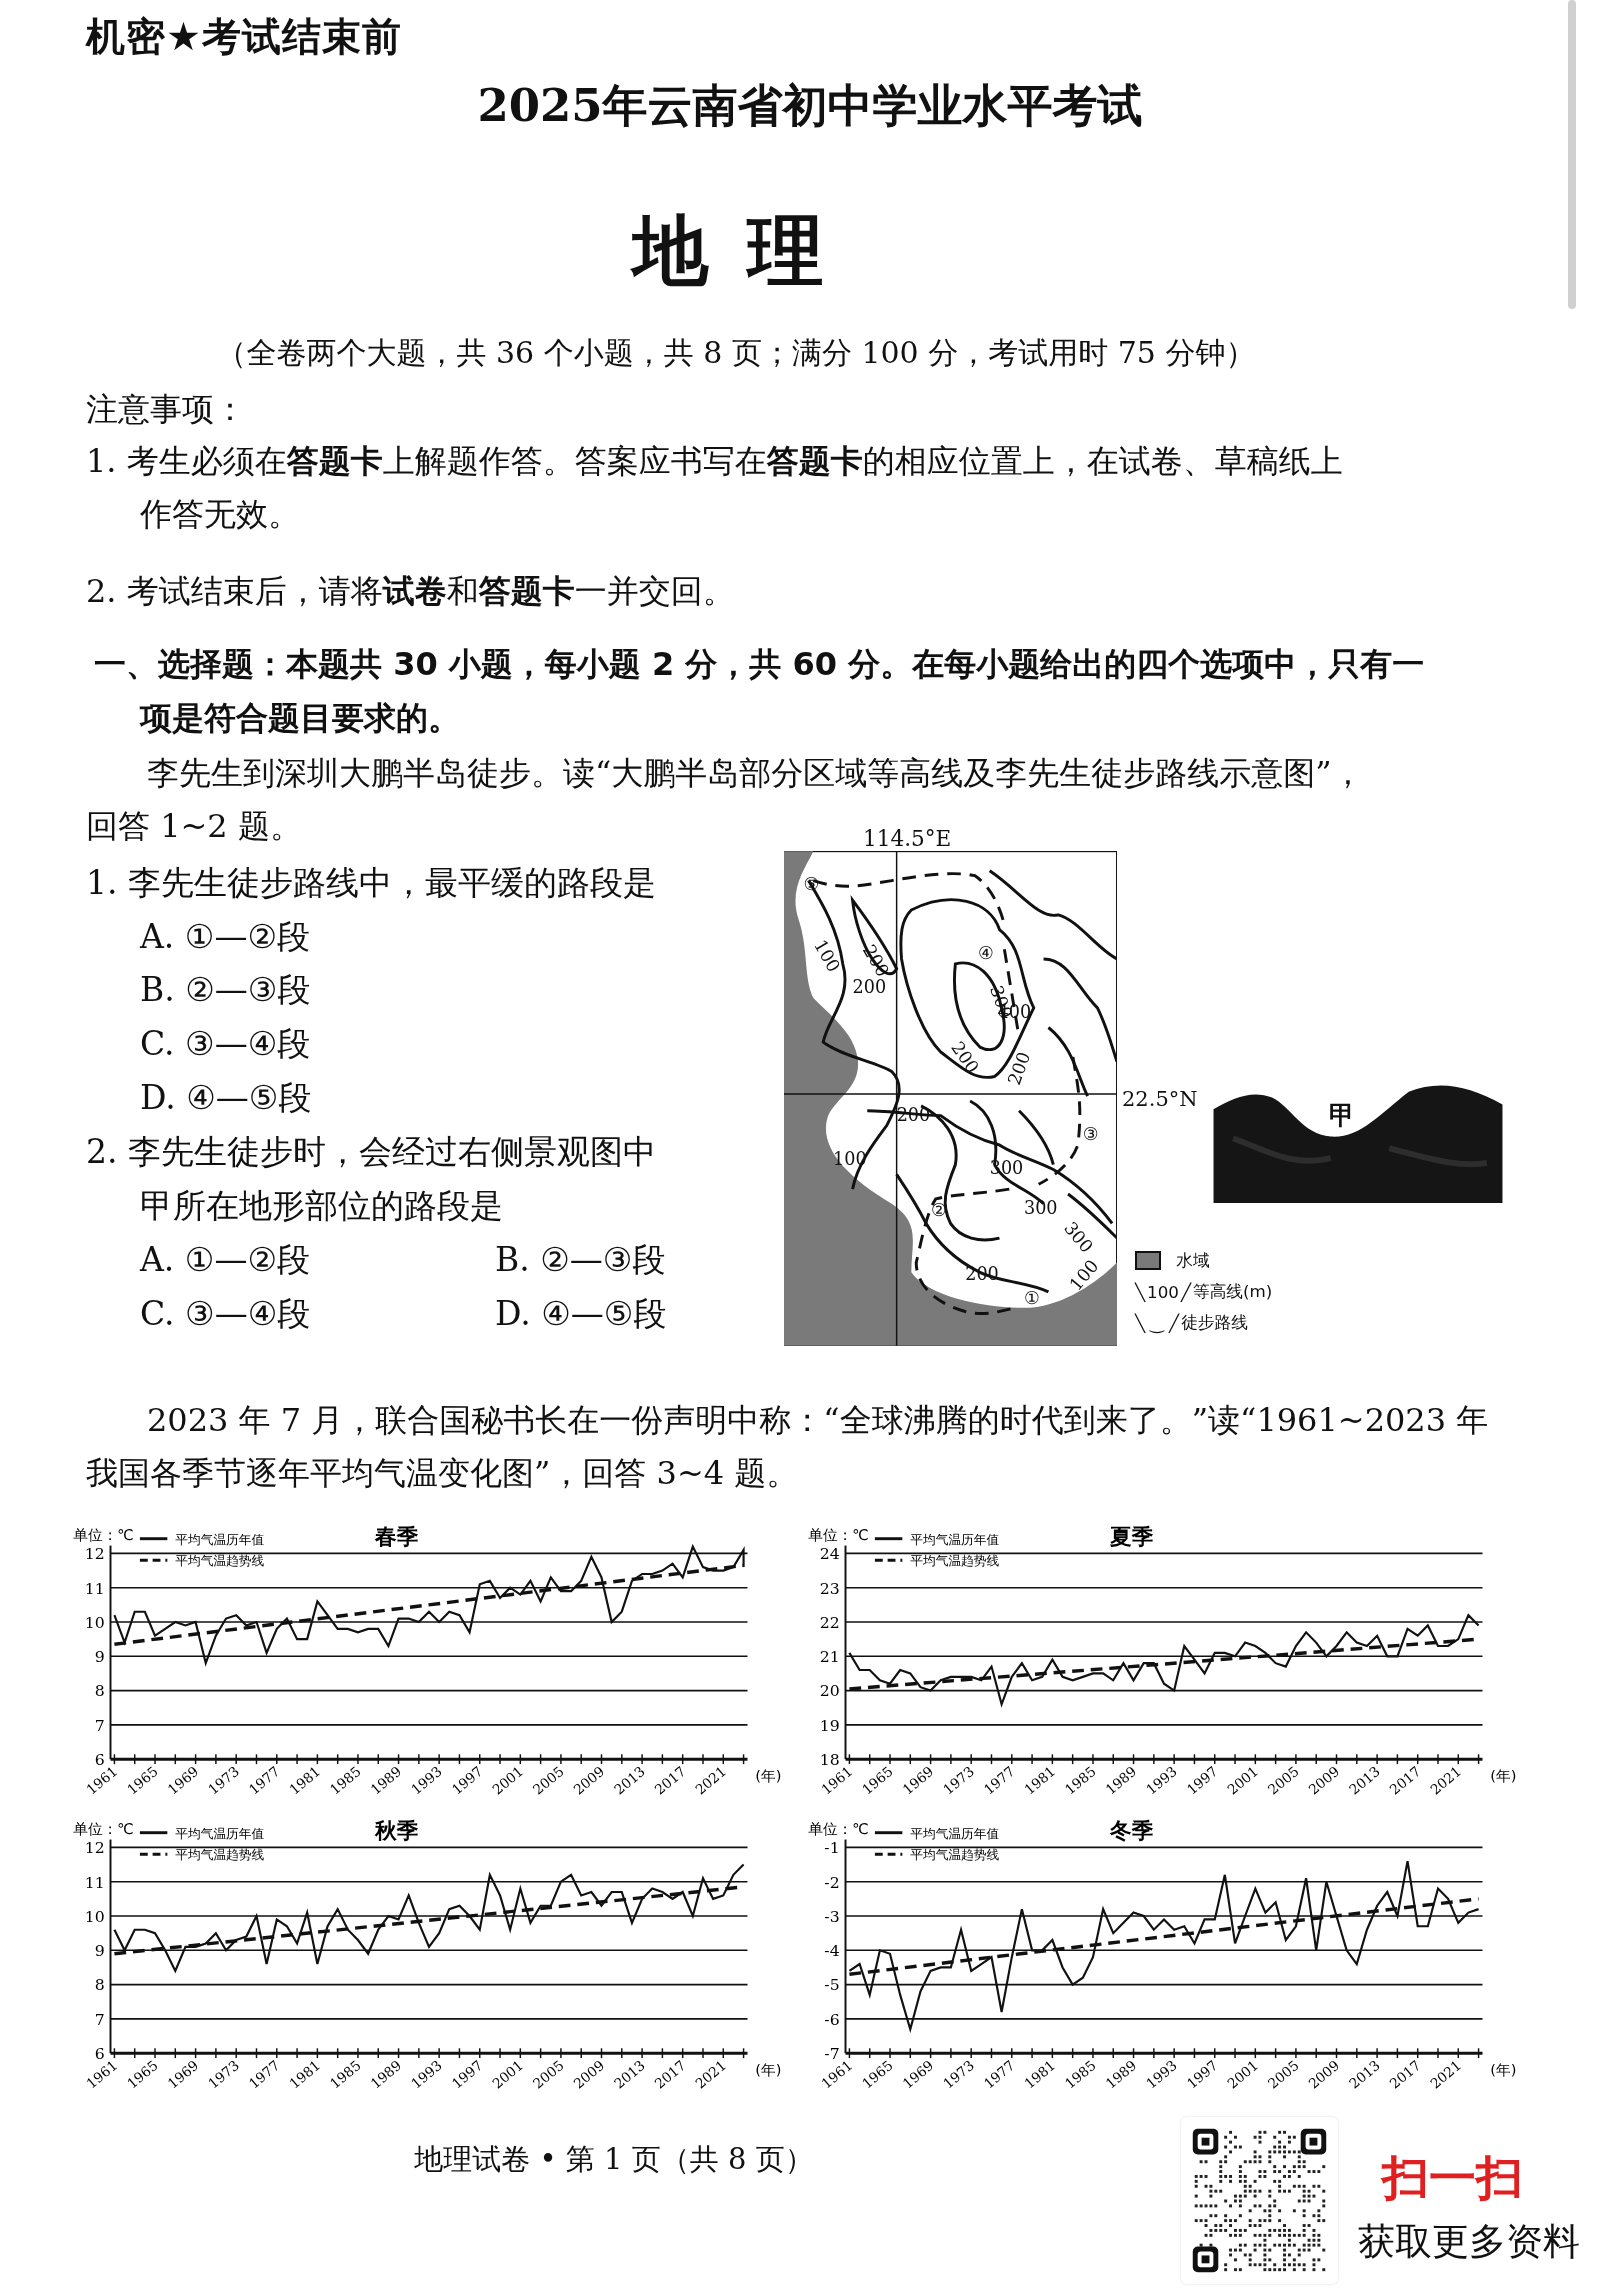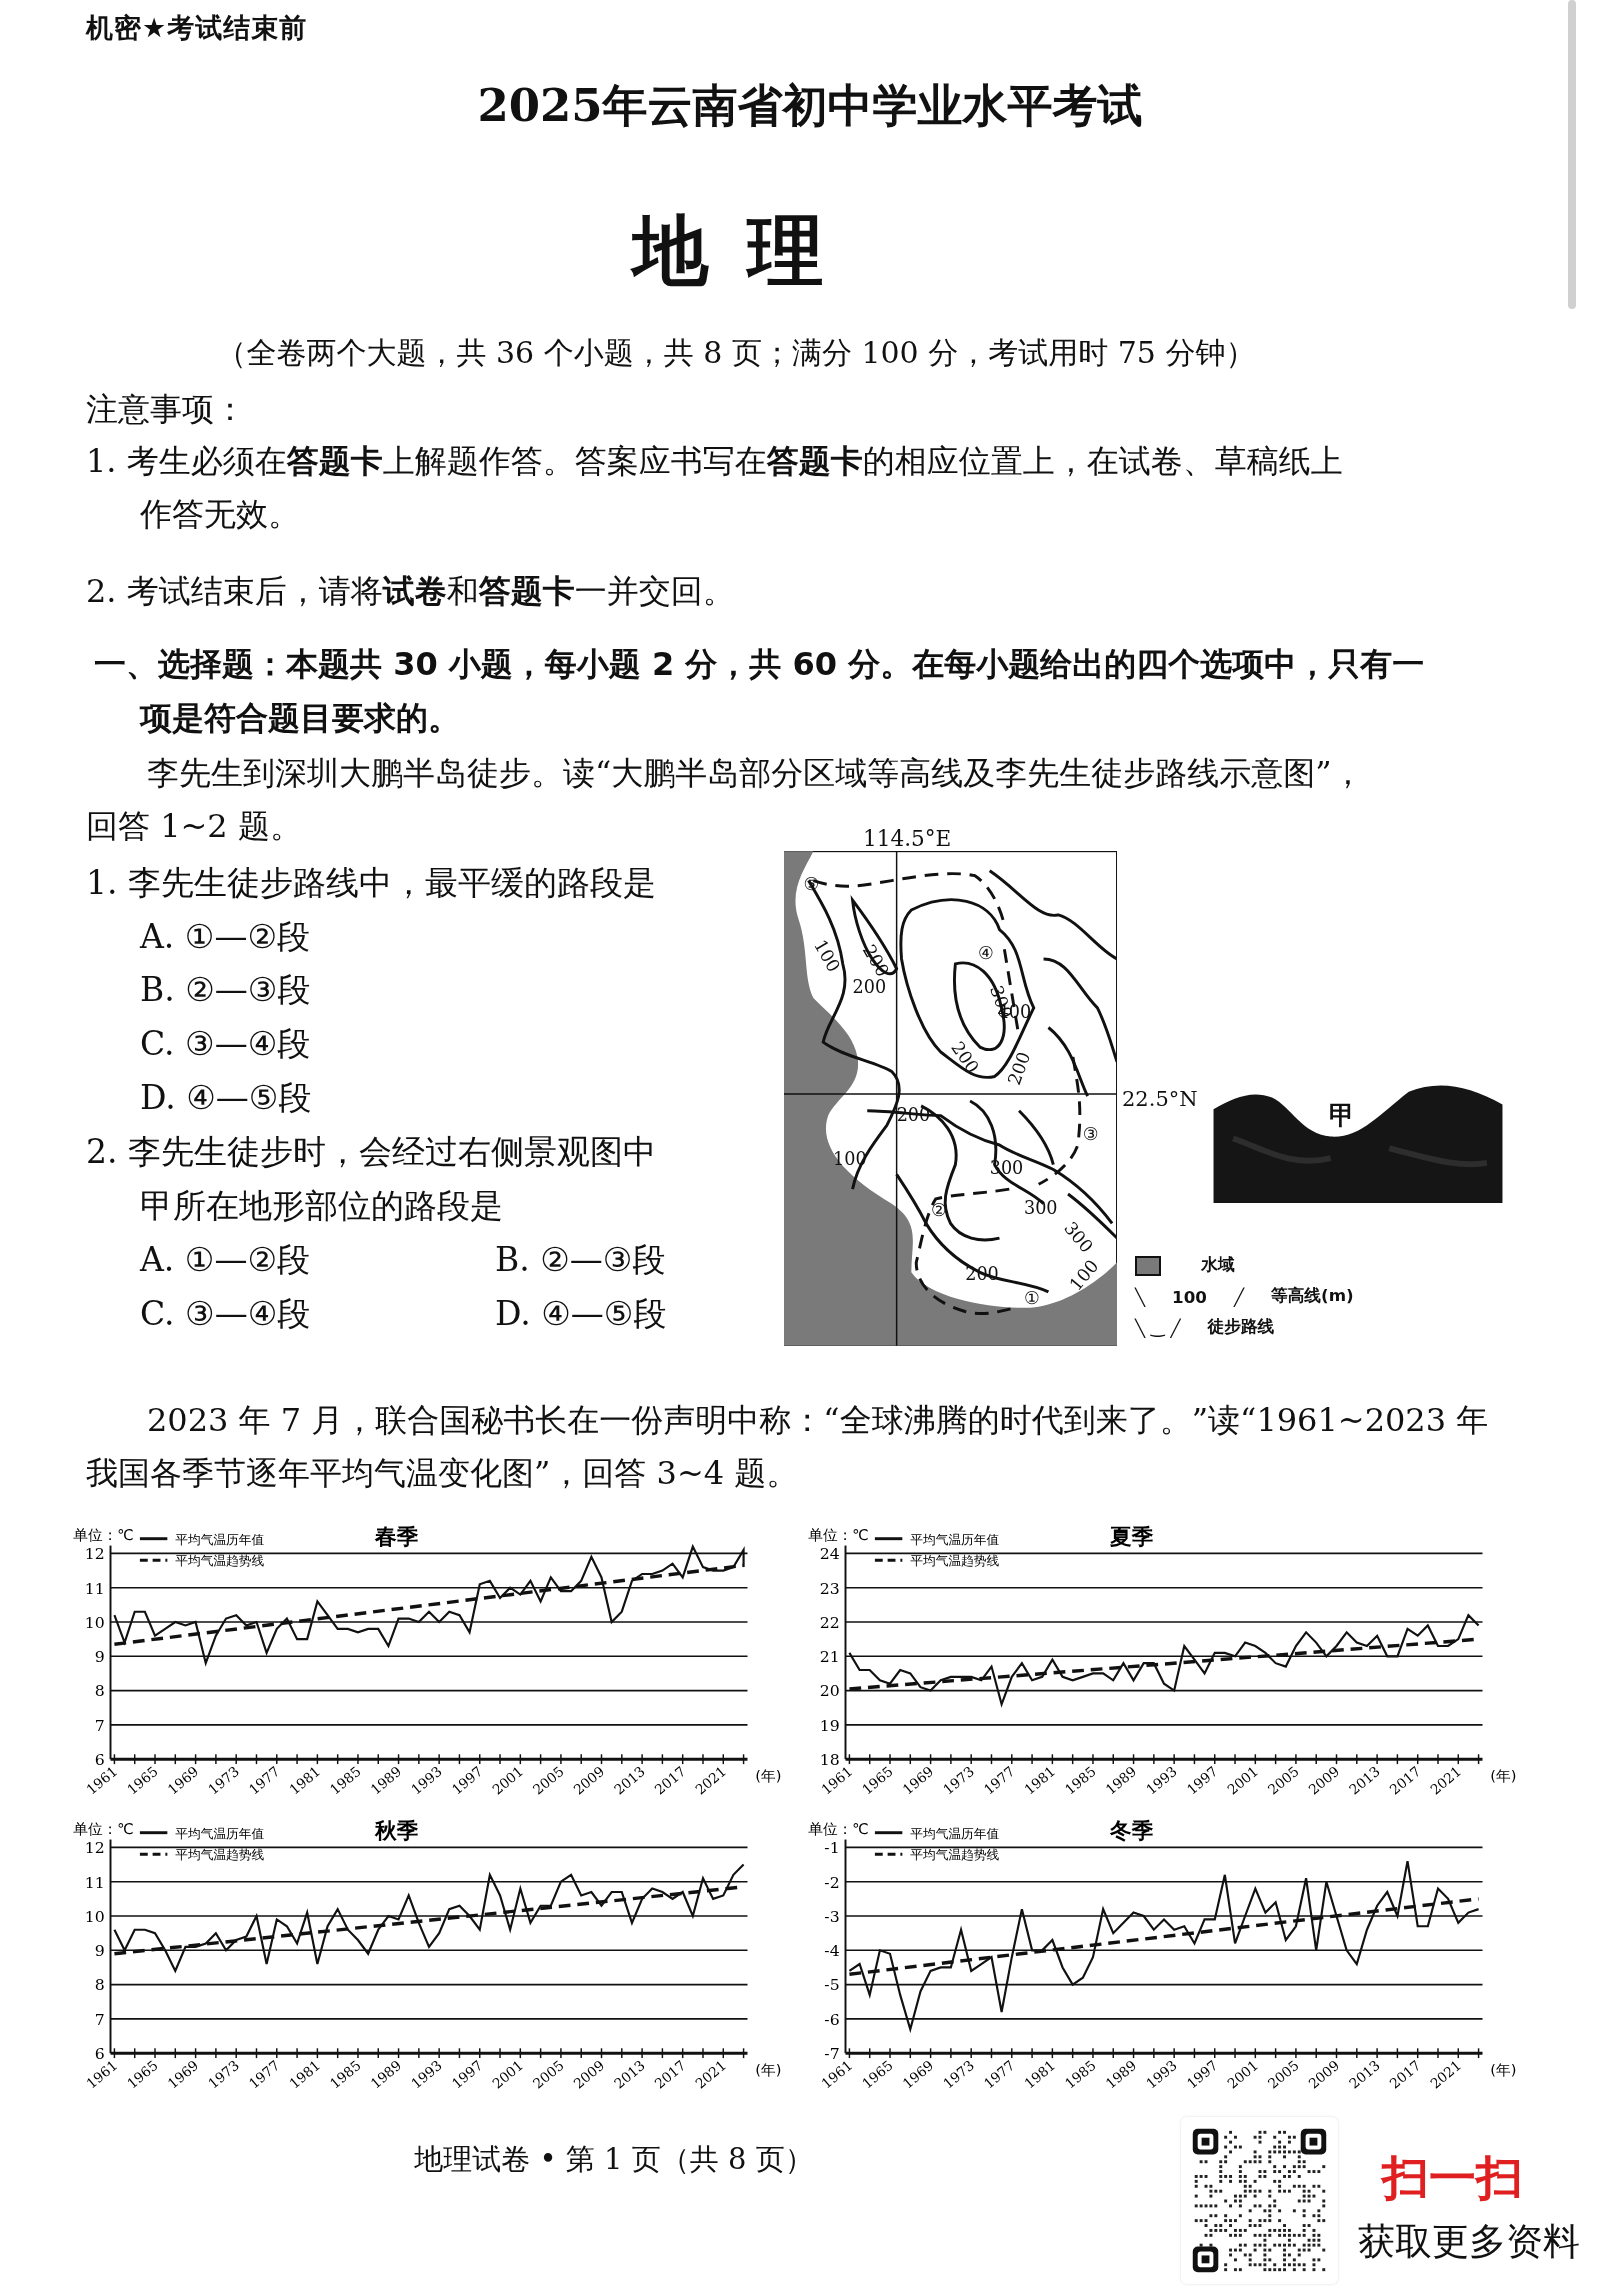--- a/index.html
+++ b/index.html
@@ -1,32 +1,32 @@
 <!DOCTYPE html>
 <html><head>
 <meta charset="utf-8">
 <style>
   html,body{margin:0;padding:0;background:#fff;}
   body{width:1620px;height:2293px;position:relative;overflow:hidden;
        font-family:"DejaVu Serif","Liberation Serif",serif;color:#111;}
   .abs{position:absolute;}
-  .confidential{left:86px;top:9.8px;font-size:27px;font-family:"DejaVu Sans","Liberation Sans",sans-serif;font-weight:bold;letter-spacing:1px;}
+  .confidential{left:86px;top:9.8px;font-size:39px;font-family:"DejaVu Sans","Liberation Sans",sans-serif;font-weight:bold;letter-spacing:1px;}
   .exam-title{left:0;width:1620px;top:76px;text-align:center;font-size:45px;font-weight:bold;}
   .subject{left:0;width:1456px;top:201px;text-align:center;font-size:76px;font-weight:bold;letter-spacing:39px;text-indent:39px;}
   .subtitle{left:0;width:1472px;top:333px;text-align:center;font-size:30px;}
   .notice-head{left:86px;top:388px;font-size:32px;font-family:"DejaVu Sans","Liberation Sans",sans-serif;}
   .line{font-size:32px;line-height:53px;white-space:nowrap;}
   .b{font-weight:bold;font-family:"DejaVu Sans","Liberation Sans",sans-serif;}
   .q{font-size:33px;line-height:54px;white-space:nowrap;}
   .opt{font-size:33px;line-height:54px;white-space:nowrap;}
   .map{left:784px;top:851px;width:333px;height:495px;}
   .map-lon{left:863px;top:826px;font-size:21.6px;}
   .map-lat{left:1122px;top:1061px;font-size:21px;margin-top:26px;}
   .landscape{left:1213px;top:1080px;width:290px;height:123px;}
-  .legend-row{font-size:16.7px;font-family:"DejaVu Sans","Liberation Sans",sans-serif;display:flex;align-items:flex-end;gap:27px;font-weight:bold;}
+  .legend-row{font-size:16.7px;font-family:"DejaVu Sans","Liberation Sans",sans-serif;display:flex;align-items:center;gap:2px;}
   .chart{position:absolute;width:716px;height:294px;}
   .chart svg{position:absolute;left:0;top:0;}
   .footer{left:0;width:1620px;top:2140px;font-size:29px;text-align:center;padding-right:392px;box-sizing:border-box;}
   .qr{left:1181px;top:2117px;width:157px;height:167px;background:#fff;border-radius:5.9px;box-shadow:0 0 2.9px #ddd;}
   .scan{left:1382px;top:2147px;font-size:47px;font-weight:bold;color:#e02020;font-family:"DejaVu Sans","Liberation Sans",sans-serif;}
   .more{left:1358px;top:2217px;font-size:37px;font-family:"DejaVu Sans","Liberation Sans",sans-serif;}
   .scrollbar{left:1568px;top:0;width:7.8px;height:309px;background:#d0d0d0;border-radius:3.9px;}
 </style>
 </head>
 <body>

